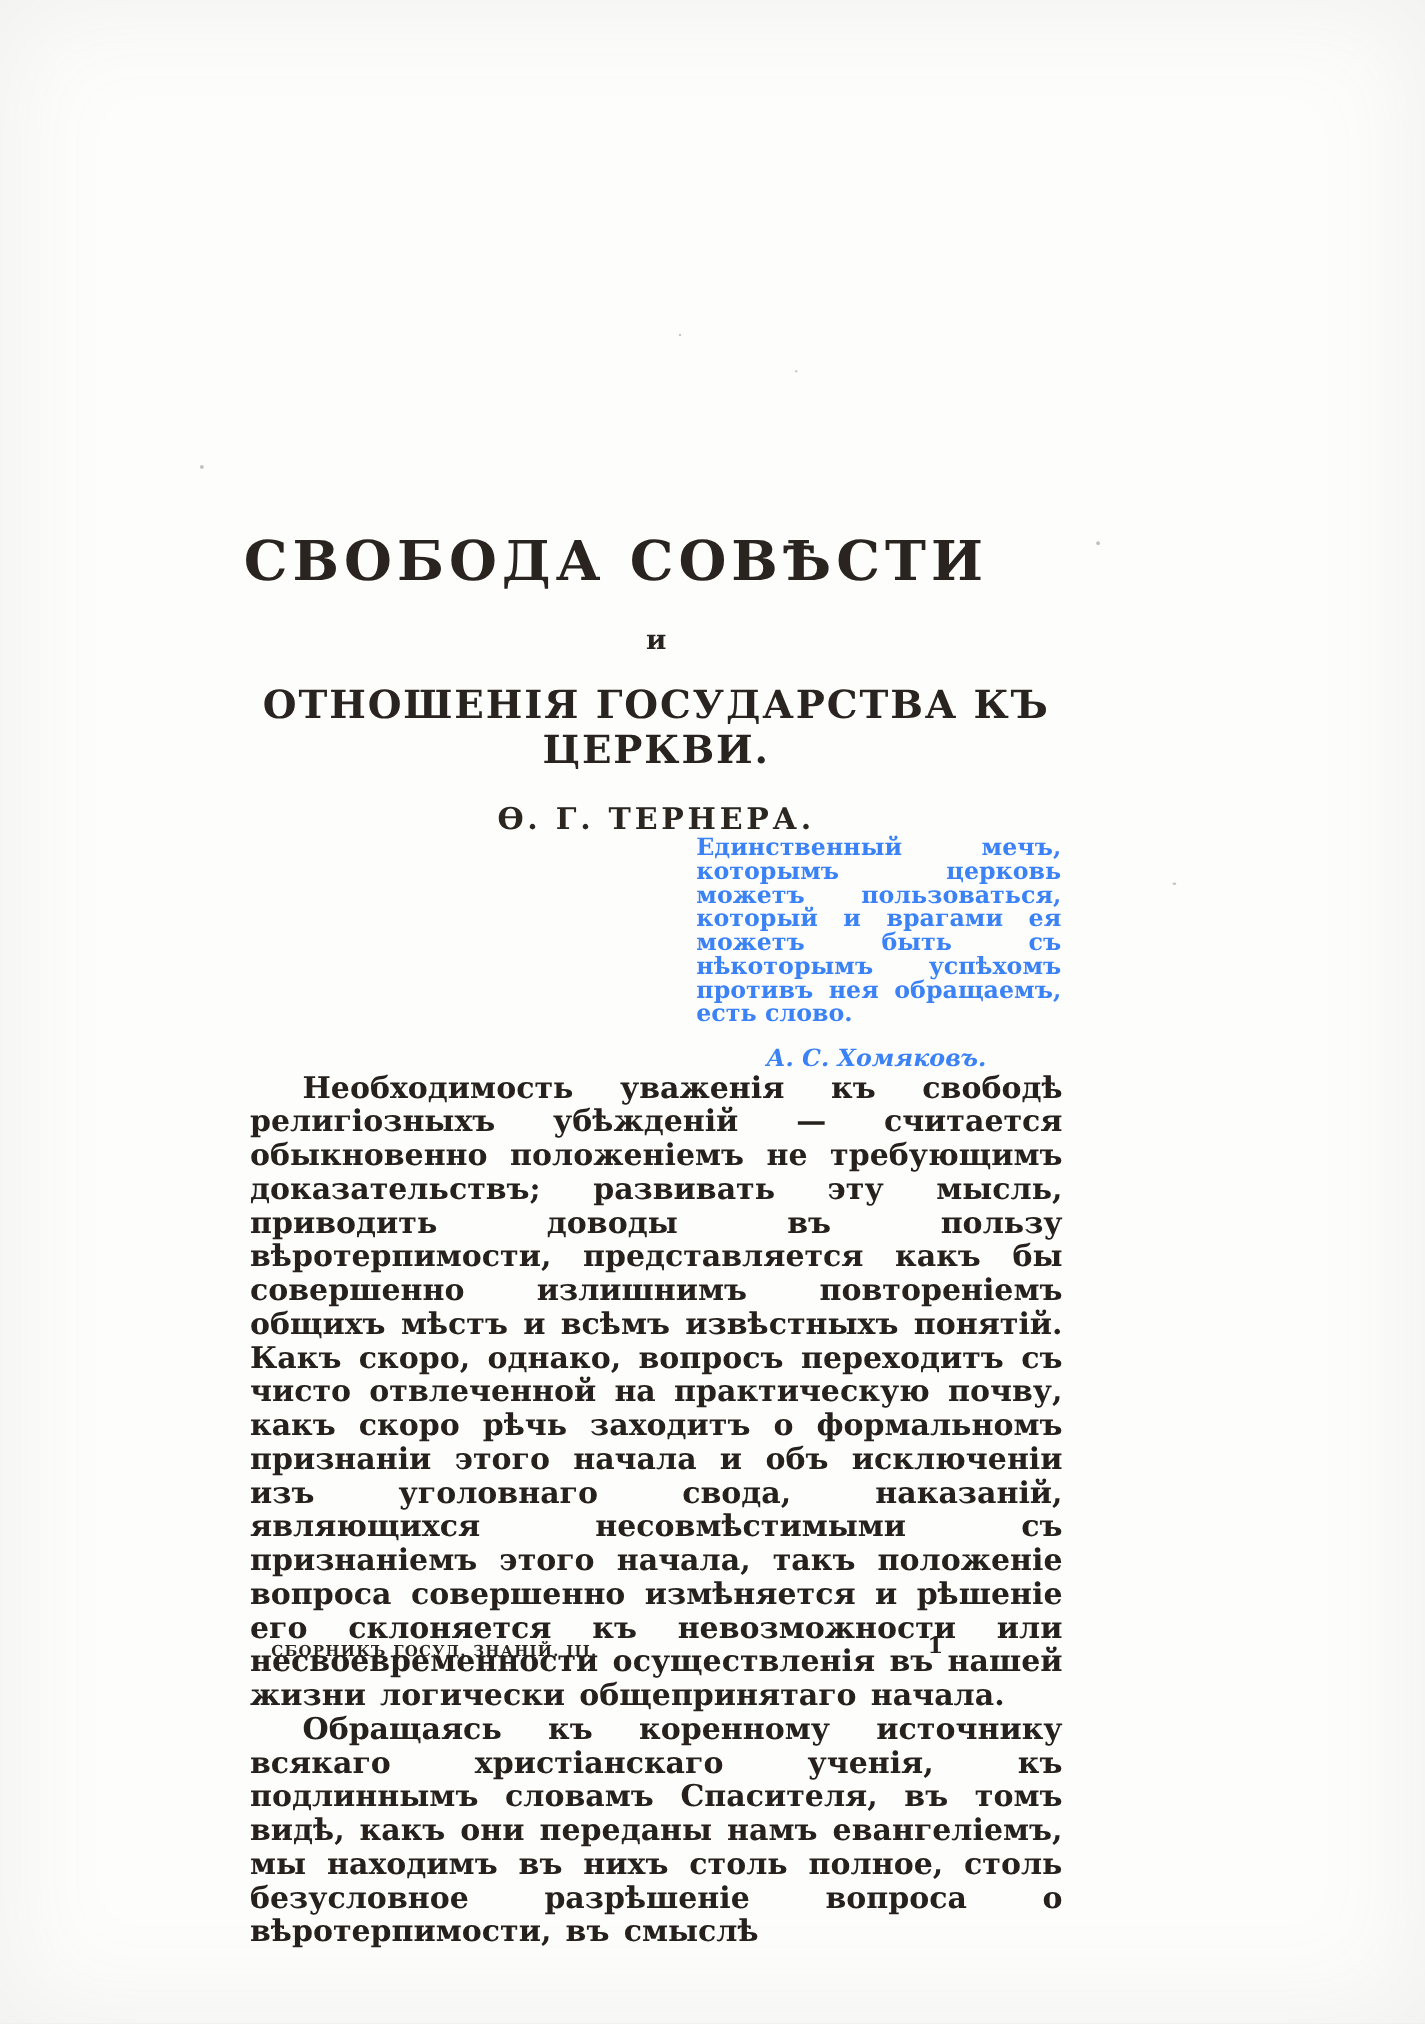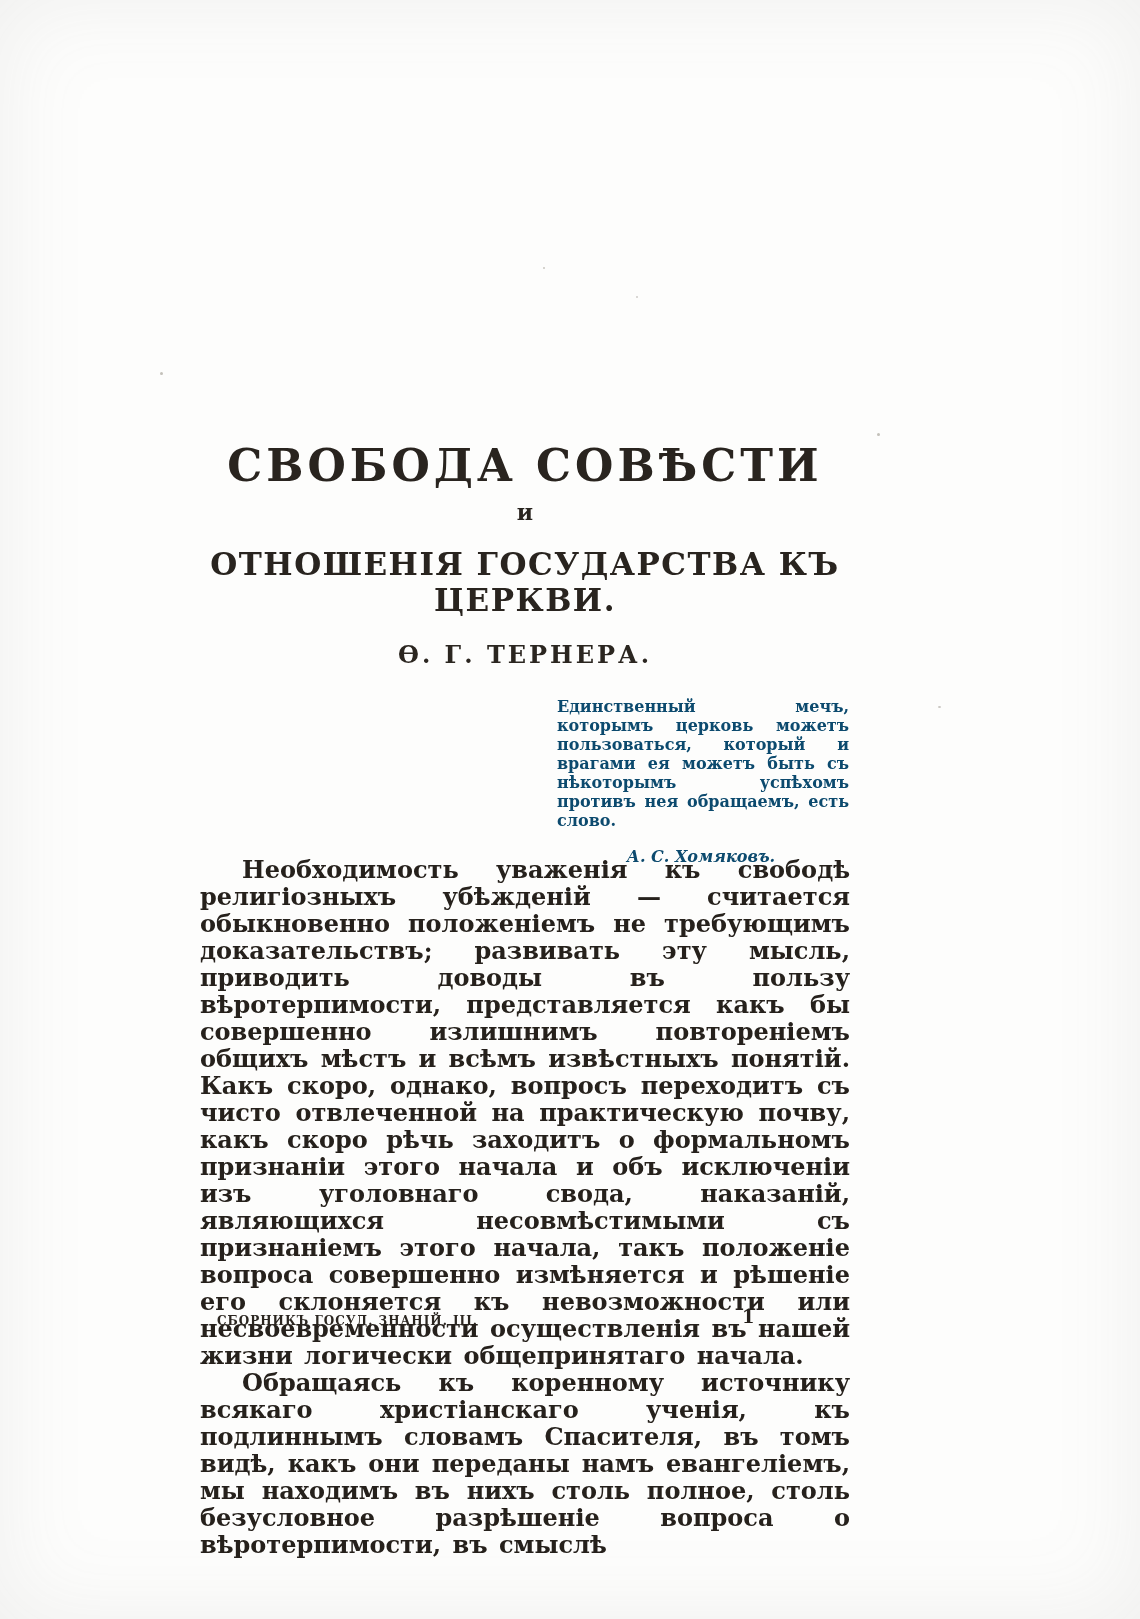--- a/index.html
+++ b/index.html
@@ -20,25 +20,25 @@
   
   .sheet::after {
     content: "";
     position: absolute;
     inset: 0;
     pointer-events: none;
     box-shadow: inset 0 0 90px rgba(120,120,115,0.10);
   }
   .title-line1 {
     position: absolute;
-    top: 440px;
+    top: 424px;
     left: 195px;
     width: 660px;
     margin: 0;
-    text-align: center;
+    text-align: left;
     font-size: 44px;
     font-weight: bold;
     letter-spacing: 4px;
     color: #29241f;
   }
   .title-conj {
     position: absolute;
     top: 499px;
     left: 195px;
     width: 660px;
@@ -65,28 +65,28 @@
     left: 195px;
     width: 660px;
     text-align: center;
     font-size: 24px;
     font-weight: bold;
     letter-spacing: 3px;
     color: #2b2620;
   }
   .epigraph {
     position: absolute;
-    top: 697px;
+    top: 669px;
     left: 557px;
     width: 292px;
-    font-size: 16px;
+    font-size: 19px;
     font-weight: bold;
     line-height: 19px;
     text-align: justify;
-    color: #0c4a6e;
+    color: #3b82f6;
   }
   .epigraph-attrib {
     margin-top: 17px;
     text-align: center;
     font-style: italic;
     padding-right: 4px;
   }
   .body-text {
     position: absolute;
     top: 856px;

